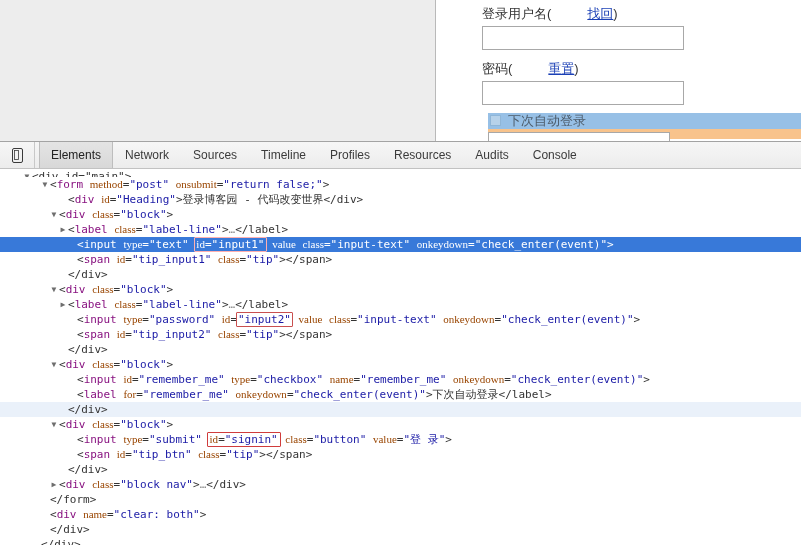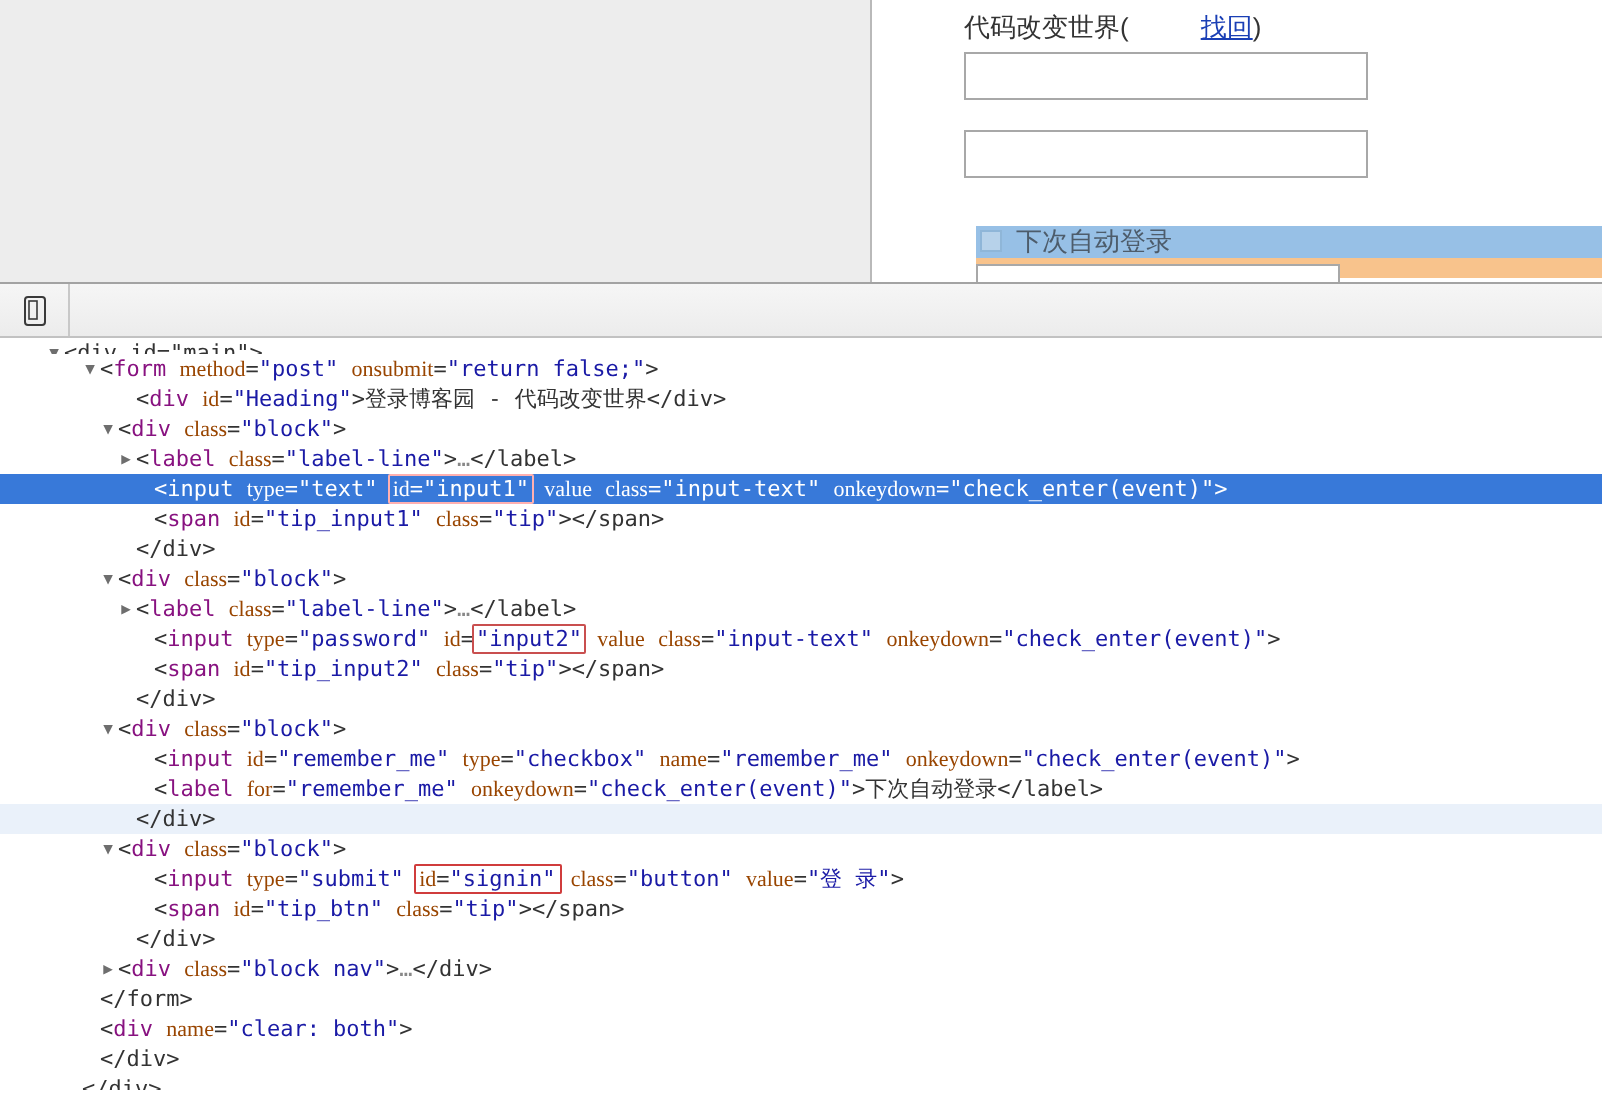--- a/index.html
+++ b/index.html
@@ -244,25 +244,26 @@
 </head>
 <body>
 
 <div id="page-viewport">
 
   <div id="page-left-gutter"></div>
 
   <div id="page-content">
 
     <div class="field-group" style="top:6px;">
-      <div class="field-label"><span>代码改变世界(</span><a href="#">找回</a><span>)</span></div>
+      <div class="field-label"><span>登录用户名(</span><a href="#">找回</a><span>)</span></div>
       <input class="field-input" type="text" value="" style="">
     </div>
 
     <div class="field-group" style="top:61px;">
+      <div class="field-label"><span>密码(</span><a href="#">重置</a><span>)</span></div>
       <input class="field-input" type="password" value="" style="">
     </div>
 
     <div id="highlight-row">
       <span class="chk-box"></span>
       <span class="chk-label">下次自动登录</span>
     </div>
     <div id="highlight-margin"></div>
     <div id="partial-button"></div>
 
@@ -273,20 +274,30 @@
 
   <div id="devtools-toolbar">
 
     <div id="inspect-toggle">
       <svg width="11" height="15" viewBox="0 0 11 15" xmlns="http://www.w3.org/2000/svg">
         <rect x="0.5" y="0.5" width="10" height="14" rx="1.5" ry="1.5" fill="none" stroke="#3a3a3a" stroke-width="1"></rect>
         <rect x="2.5" y="2.5" width="4" height="9" fill="none" stroke="#3a3a3a" stroke-width="0.8"></rect>
       </svg>
     </div>
 
+    <div class="tabs">
+      <div class="tab active">Elements</div>
+      <div class="tab">Network</div>
+      <div class="tab">Sources</div>
+      <div class="tab">Timeline</div>
+      <div class="tab">Profiles</div>
+      <div class="tab">Resources</div>
+      <div class="tab">Audits</div>
+      <div class="tab">Console</div>
+    </div>
   </div>
 
   <div id="dom-tree">
 
     <div class="node clipped-top"><span class="indent" style="width:22px"></span><span class="twisty">▼</span><span class="punc">&lt;div id="main"&gt;</span></div>
 
 
     <div class="node"><span class="indent" style="width:40px"></span><span class="twisty">▼</span><span class="punc">&lt;</span><span class="tag">form</span><span class="punc">&nbsp;</span><span class="attr">method</span><span class="punc">=</span><span class="val">"post"</span><span class="punc">&nbsp;</span><span class="attr">onsubmit</span><span class="punc">=</span><span class="val">"return false;"</span><span class="punc">&gt;</span></div>
 
     <div class="node"><span class="indent" style="width:58px"></span><span class="twisty none">▶</span><span class="punc">&lt;</span><span class="tag">div</span><span class="punc">&nbsp;</span><span class="attr">id</span><span class="punc">=</span><span class="val">"Heading"</span><span class="punc">&gt;</span><span class="txt">登录博客园 - 代码改变世界</span><span class="punc">&lt;/div&gt;</span></div>

